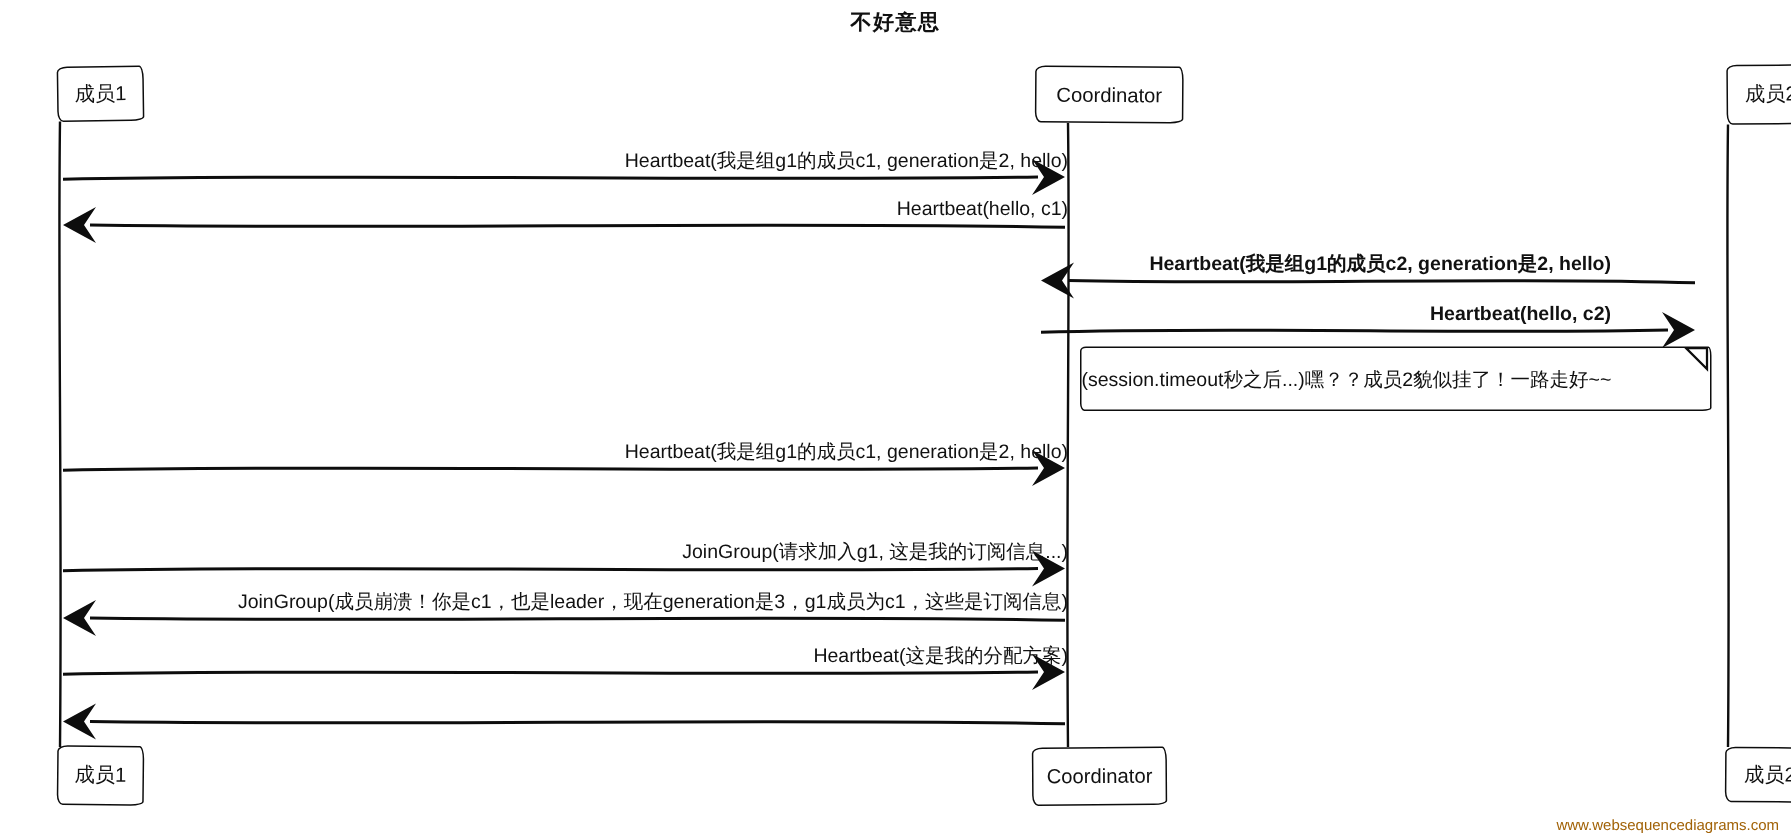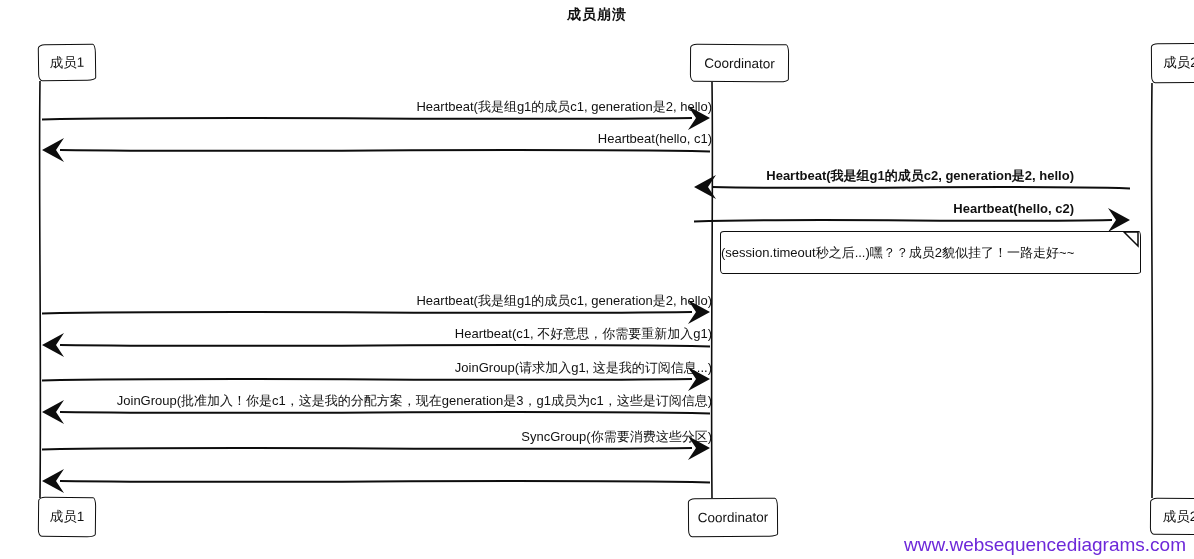--- a/index.html
+++ b/index.html
@@ -31,39 +31,39 @@
     display:flex;align-items:center;justify-content:flex-start;
     font-size:13px;white-space:nowrap;
   }
   #note .fold{position:absolute;top:-2px;right:-2px;}
   #title{
     position:absolute;top:6px;left:0;width:100%;text-align:center;z-index:2;
     font-size:14px;font-weight:bold;letter-spacing:1px;
   }
   #watermark{
     position:absolute;right:8px;bottom:3px;z-index:2;
-    font-size:19px;color:#6d28d9;
+    font-size:10px;color:#a16207;
   }
   .r-m1{transform:rotate(-0.8deg);}
   .r-p1{transform:rotate(0.6deg);}
   .r-m2{transform:rotate(-0.4deg);}
   .r-p2{transform:rotate(0.4deg);}
 </style>
 </head>
 <body>
 
 <div id="stage">
 
   <svg id="lifelines" width="1194" height="559">
     <path d="M40 81 C 38.5 190, 41.5 340, 40 498" fill="none" stroke="#0d0d0d" stroke-width="1.6"></path>
     <path d="M712 82 C 713.5 190, 710.5 340, 712 498" fill="none" stroke="#0d0d0d" stroke-width="1.6"></path>
     <path d="M1152 83 C 1150.5 190, 1153.5 340, 1152 498" fill="none" stroke="#0d0d0d" stroke-width="1.6"></path>
   </svg>
 
-  <div id="title">成员崩溃</div>
+  <div id="title">不好意思</div>
 
   <div class="actor-box r-m1" style="left:10px;top:44px;width:58px;height:37px;">
     <span>成员1</span>
   </div>
   <div class="actor-box r-p2" style="left:662px;top:44px;width:99px;height:38px;">
     <span>Coordinator</span>
   </div>
   <div class="actor-box r-m2" style="left:1123px;top:43px;width:59px;height:40px;">
     <span>成员2</span>
   </div>
@@ -106,49 +106,40 @@
   </div>
   <div class="msg spanA" style="top:293px">
     <div class="msg-label">Heartbeat(我是组g1的成员c1, generation是2, hello)</div>
     <div class="msg-arrow">
         <svg width="672" height="28">
           <path d="M2 15.5 C 201.6 11.5, 436.8 17, 652 14" fill="none" stroke="#0d0d0d" stroke-width="2"></path>
           <polygon points="670,14 648,2 656,14 648,26" fill="#0d0d0d"></polygon>
         </svg>
       </div>
   </div>
-  <div class="msg spanA" style="top:326px">
-    <div class="msg-label">Heartbeat(c1, 不好意思，你需要重新加入g1)</div>
-    <div class="msg-arrow">
-        <svg width="672" height="28">
-          <path d="M670 15.5 C 470.4 11.5, 235.2 17, 20 14" fill="none" stroke="#0d0d0d" stroke-width="2"></path>
-          <polygon points="2,14 24,2 16,14 24,26" fill="#0d0d0d"></polygon>
-        </svg>
-      </div>
-  </div>
   <div class="msg spanA" style="top:360px">
     <div class="msg-label">JoinGroup(请求加入g1, 这是我的订阅信息...)</div>
     <div class="msg-arrow">
         <svg width="672" height="28">
           <path d="M2 15.5 C 201.6 11.5, 436.8 17, 652 14" fill="none" stroke="#0d0d0d" stroke-width="2"></path>
           <polygon points="670,14 648,2 656,14 648,26" fill="#0d0d0d"></polygon>
         </svg>
       </div>
   </div>
   <div class="msg spanA" style="top:393px">
-    <div class="msg-label">JoinGroup(批准加入！你是c1，这是我的分配方案，现在generation是3，g1成员为c1，这些是订阅信息)</div>
+    <div class="msg-label">JoinGroup(成员崩溃！你是c1，也是leader，现在generation是3，g1成员为c1，这些是订阅信息)</div>
     <div class="msg-arrow">
         <svg width="672" height="28">
           <path d="M670 15.5 C 470.4 11.5, 235.2 17, 20 14" fill="none" stroke="#0d0d0d" stroke-width="2"></path>
           <polygon points="2,14 24,2 16,14 24,26" fill="#0d0d0d"></polygon>
         </svg>
       </div>
   </div>
   <div class="msg spanA" style="top:429px">
-    <div class="msg-label">SyncGroup(你需要消费这些分区)</div>
+    <div class="msg-label">Heartbeat(这是我的分配方案)</div>
     <div class="msg-arrow">
         <svg width="672" height="28">
           <path d="M2 15.5 C 201.6 11.5, 436.8 17, 652 14" fill="none" stroke="#0d0d0d" stroke-width="2"></path>
           <polygon points="670,14 648,2 656,14 648,26" fill="#0d0d0d"></polygon>
         </svg>
       </div>
   </div>
   <div class="msg spanA" style="top:462px">
     <div class="msg-arrow">
         <svg width="672" height="28">

